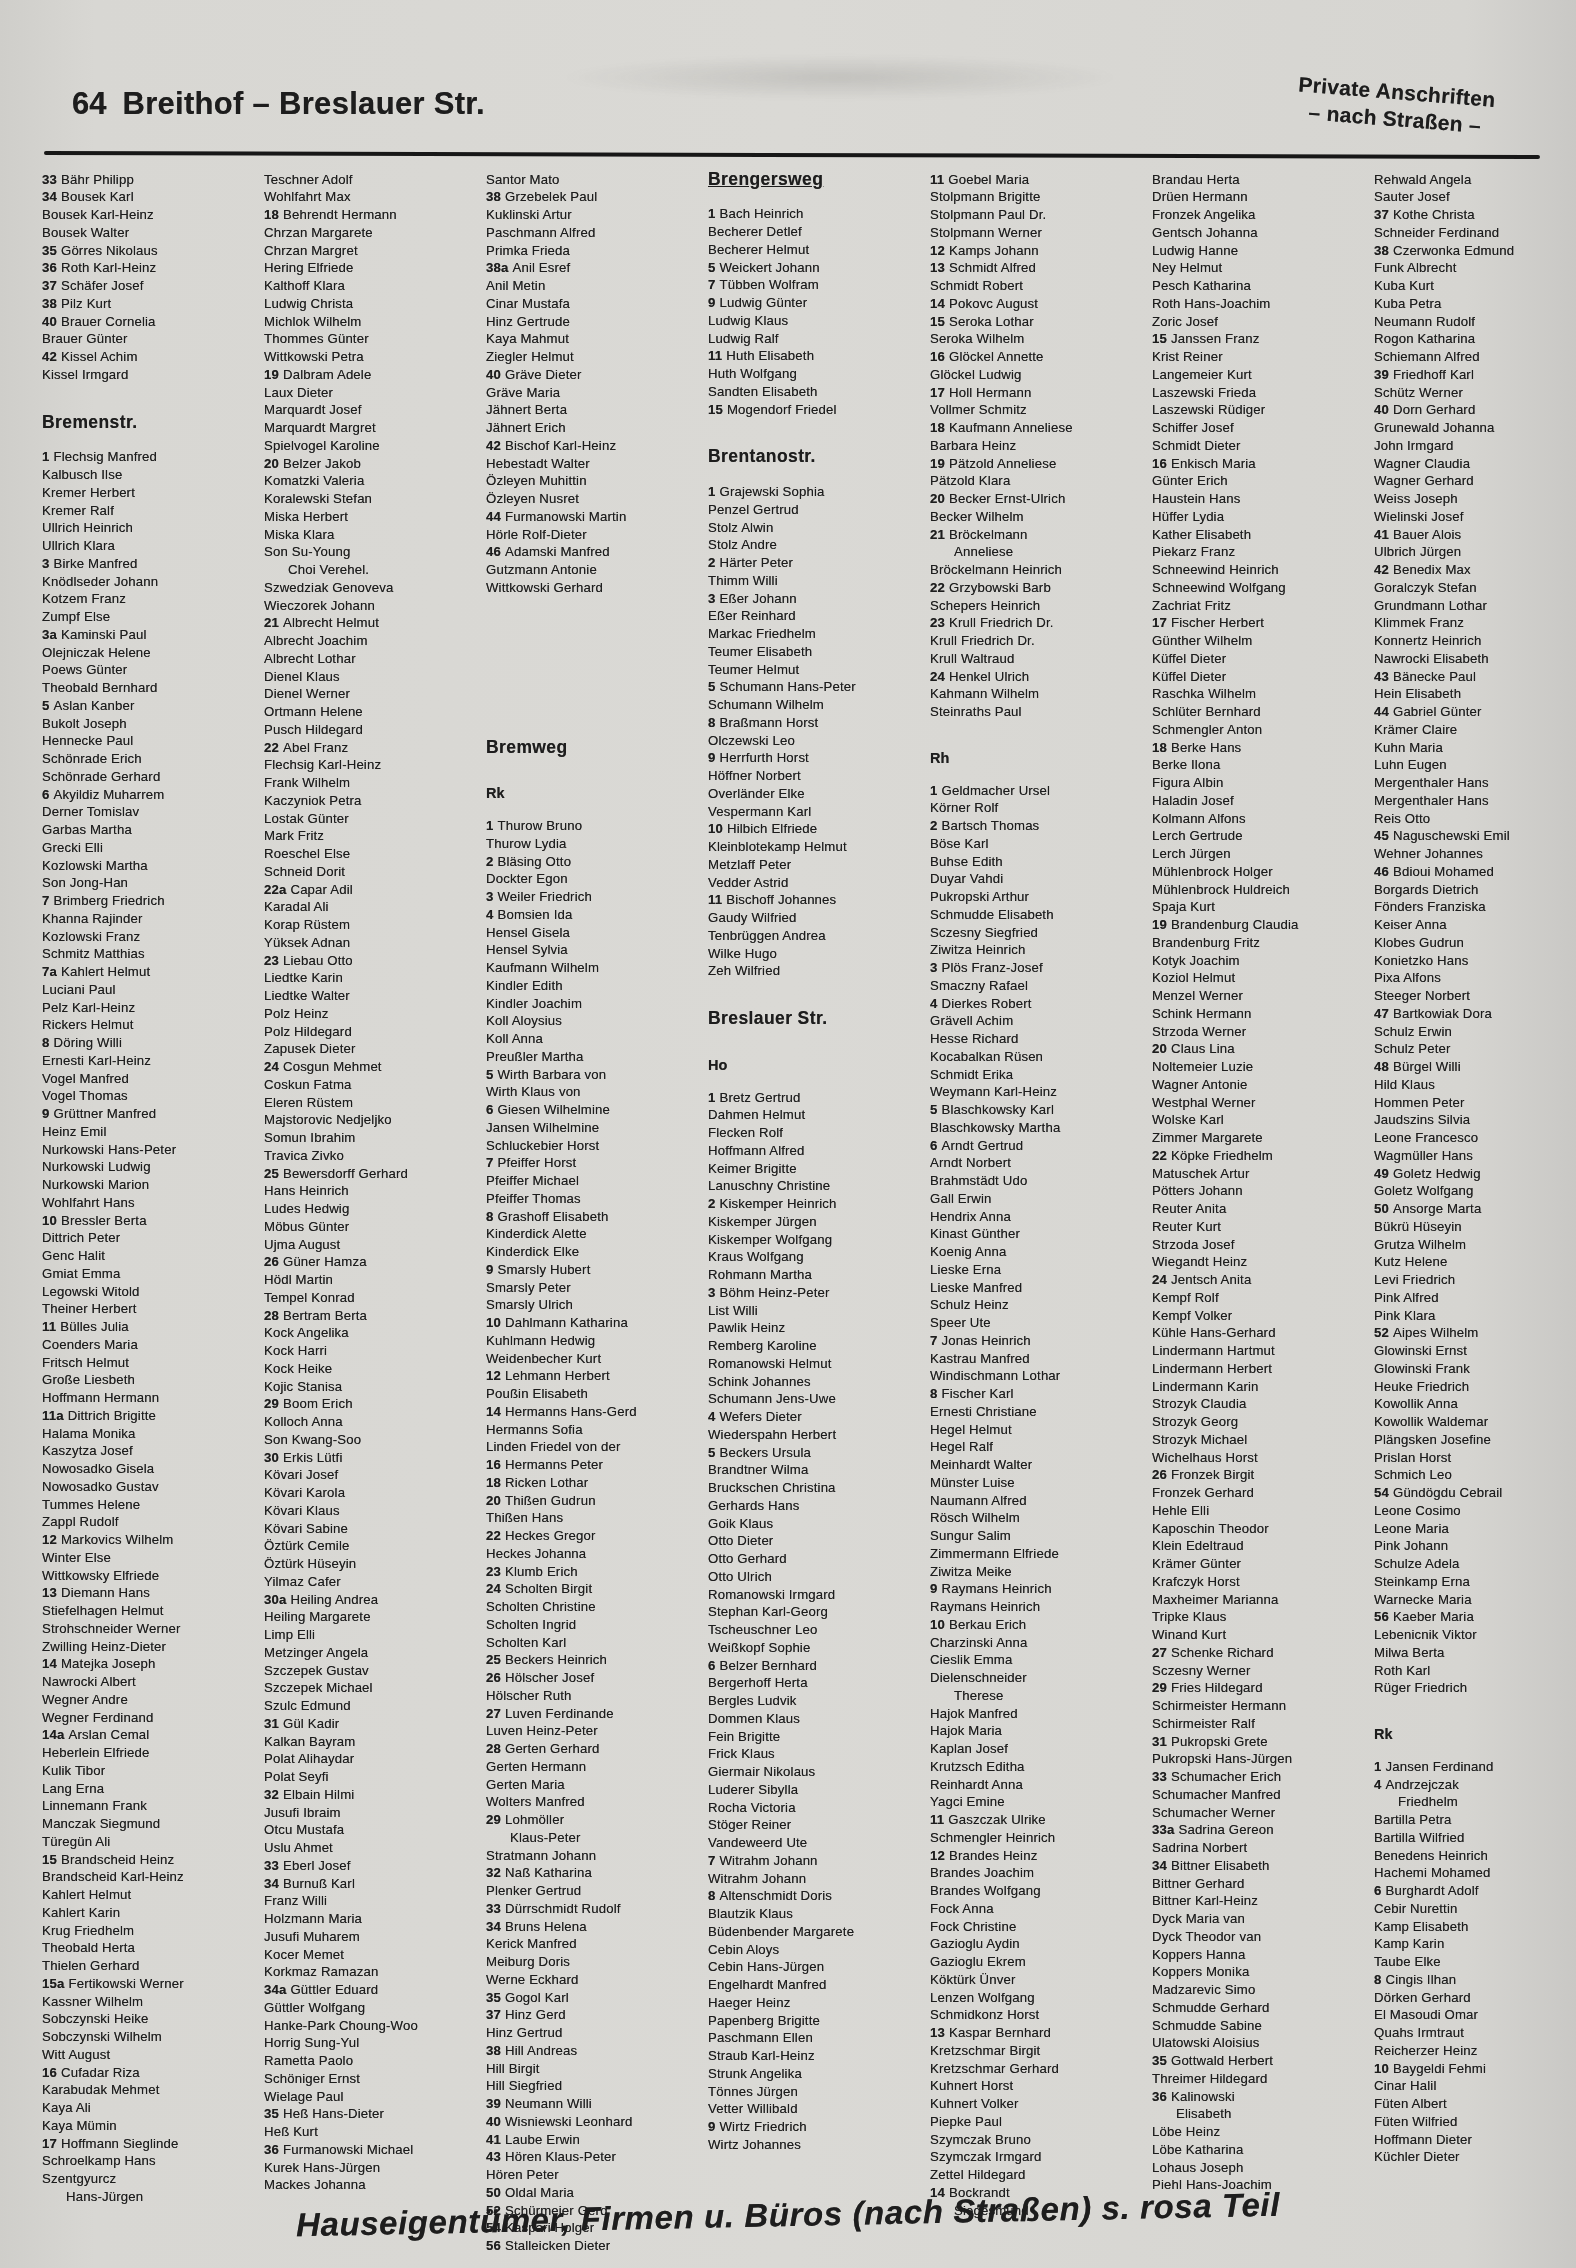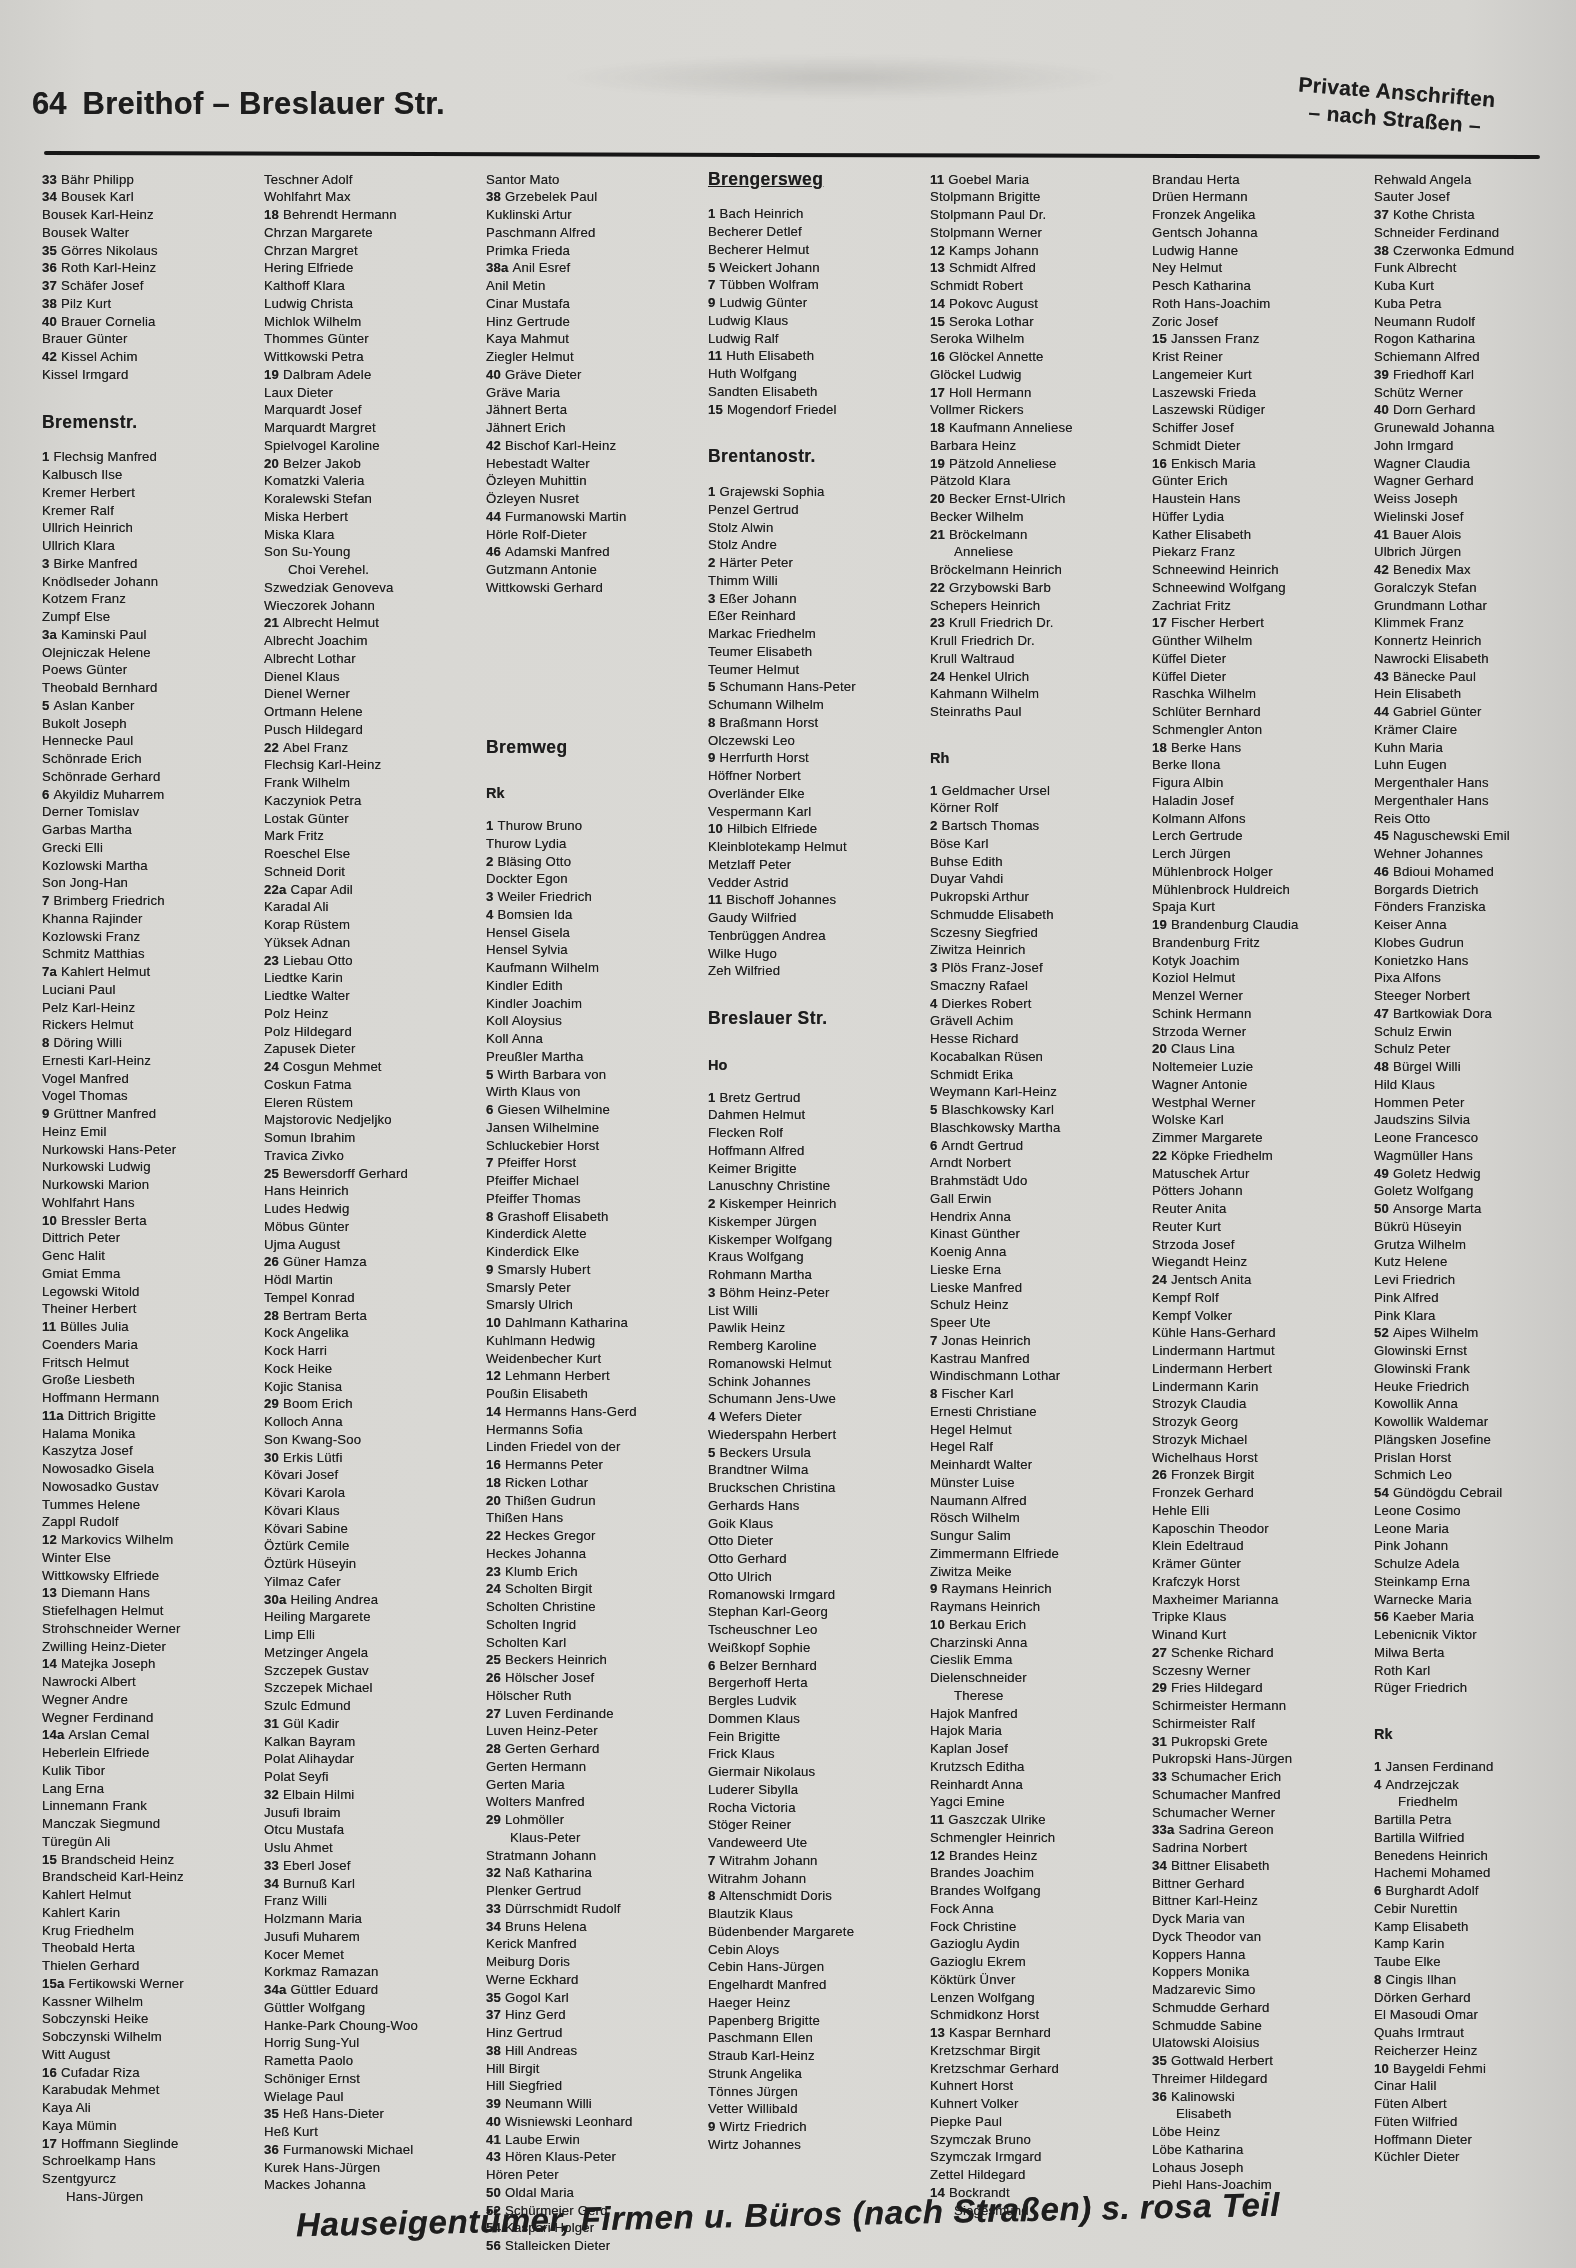--- a/index.html
+++ b/index.html
@@ -2,21 +2,21 @@
 <html><head>
 <meta charset="utf-8">
 <style>
   html,body{margin:0;padding:0;background:#a8a7a3;}
   .page{position:relative;width:1576px;height:2268px;overflow:hidden;
     background:linear-gradient(90deg,#cfceca 0%,#d8d7d3 6%,#dad9d5 50%,#d6d5d1 93%,#c9c8c5 100%);
     font-family:"Liberation Sans",sans-serif;color:#1d1d1d;}
   .page *{box-sizing:border-box;}
   .scan-text{text-shadow:0 0 .5px rgba(25,25,25,.6);}
   header.pagehead{display:flex;justify-content:space-between;align-items:flex-start;
-    padding:86px 80px 0 32px;}
+    padding:86px 80px 0 72px;}
   .head-left{display:flex;align-items:baseline;gap:16px;}
   .page-num{font-size:31px;font-weight:bold;}
   .page-title{font-size:31px;font-weight:bold;letter-spacing:.3px;}
   .head-right{font-size:21px;font-weight:bold;text-align:center;line-height:1.3;
     transform:rotate(4.5deg);transform-origin:right top;letter-spacing:.3px;}
   .header-rule{height:4px;background:#171717;margin:12px 36px 0 44px;border-radius:2px;
     transform:rotate(.15deg);}
   .columns{display:flex;gap:13px;padding:14px 10px 0 42px;}
   .col{flex:0 0 auto;width:209px;font-size:13.2px;line-height:17.75px;letter-spacing:.15px;}
   .entry{white-space:nowrap;}
@@ -506,21 +506,21 @@
         <div class="entry">Stolpmann Werner</div>
         <div class="entry"><span class="num">12</span>Kamps Johann</div>
         <div class="entry"><span class="num">13</span>Schmidt Alfred</div>
         <div class="entry">Schmidt Robert</div>
         <div class="entry"><span class="num">14</span>Pokovc August</div>
         <div class="entry"><span class="num">15</span>Seroka Lothar</div>
         <div class="entry">Seroka Wilhelm</div>
         <div class="entry"><span class="num">16</span>Glöckel Annette</div>
         <div class="entry">Glöckel Ludwig</div>
         <div class="entry"><span class="num">17</span>Holl Hermann</div>
-        <div class="entry">Vollmer Rickers</div>
+        <div class="entry">Vollmer Schmitz</div>
         <div class="entry"><span class="num">18</span>Kaufmann Anneliese</div>
         <div class="entry">Barbara Heinz</div>
         <div class="entry"><span class="num">19</span>Pätzold Anneliese</div>
         <div class="entry">Pätzold Klara</div>
         <div class="entry"><span class="num">20</span>Becker Ernst-Ulrich</div>
         <div class="entry">Becker Wilhelm</div>
         <div class="entry"><span class="num">21</span>Bröckelmann</div>
         <div class="entry indent">Anneliese</div>
         <div class="entry">Bröckelmann Heinrich</div>
         <div class="entry"><span class="num">22</span>Grzybowski Barb</div>

